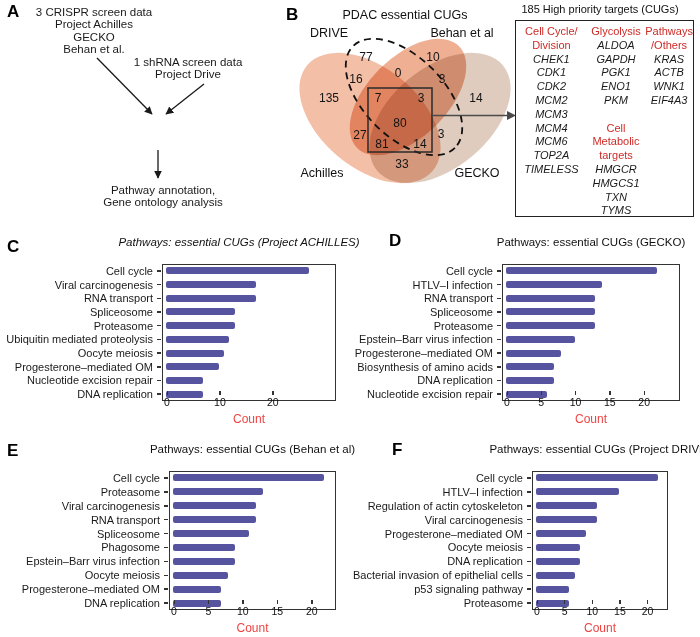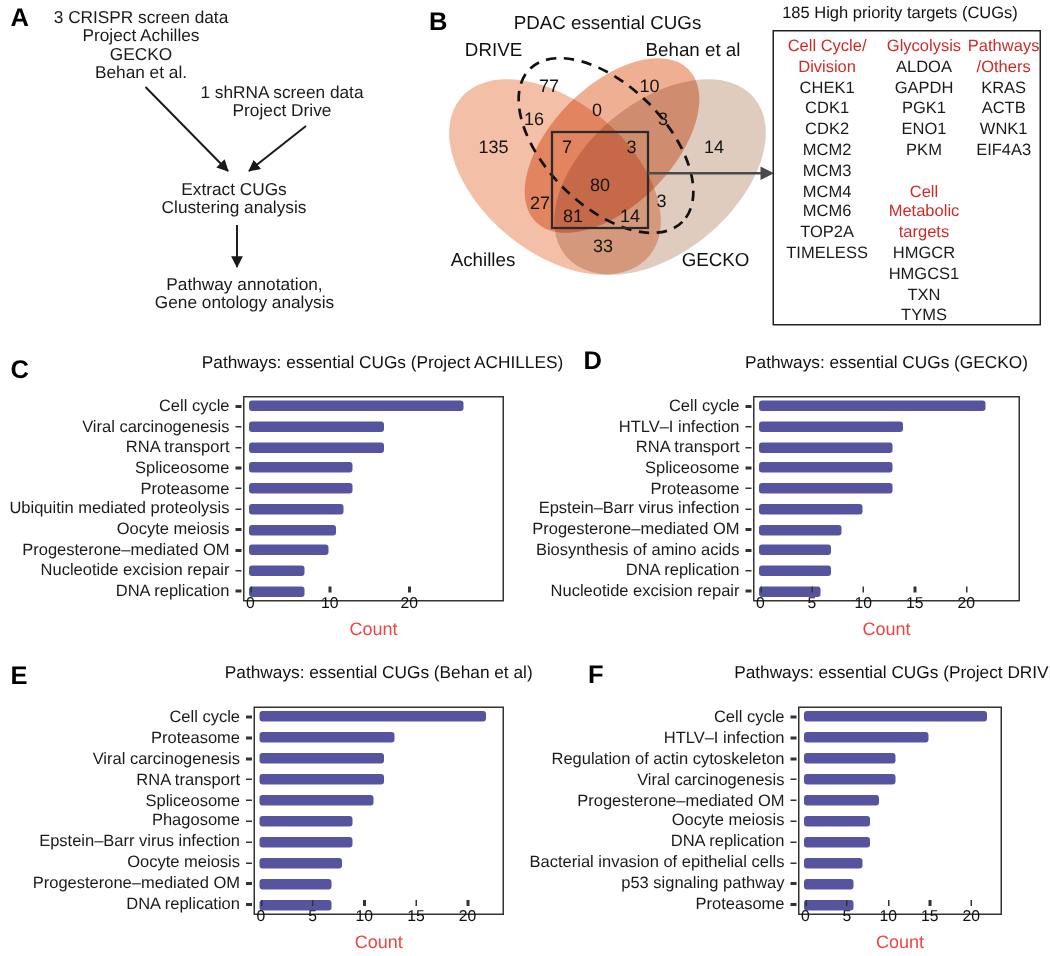--- a/index.html
+++ b/index.html
@@ -14,21 +14,21 @@
   .venn-ell{mix-blend-mode:multiply;fill-opacity:.92}
   .vtext{font-size:12.5px;fill:#111;text-anchor:middle}
   .vnum{font-size:12px;fill:#141414;text-anchor:middle}
   
   .targets-title{position:absolute;left:500px;top:3px;width:200px;text-align:center;font-size:11px;color:#111}
   .targets-box{position:absolute;left:515px;top:20px;width:179px;height:197px;border:1.5px solid #222;
                box-sizing:border-box;display:flex;padding-top:4px}
   .tcol{text-align:center;font-size:11px;line-height:13.8px}
   .tcol0{width:40%}.tcol1{width:33%}.tcol2{width:27%}
   .thead{color:var(--red,#CE2B27)}
-  .tgene{color:#1a1a1a}
+  .tgene{font-style:italic;color:#1a1a1a}
   .tblank{height:13.8px}
   
   .chart{position:absolute}
   .chart-title{position:absolute;top:0;transform:translateX(-50%);white-space:nowrap;font-size:11.5px;color:#111}
   .chart-body{position:absolute;left:0;top:28px}
   .rows{position:absolute;left:0;top:0;display:flex;flex-direction:column}
   .row{display:flex;align-items:center;flex:1}
   .cat{text-align:right;font-size:11px;color:#1a1a1a;white-space:nowrap;padding-right:4px;box-sizing:border-box;flex:none}
   .ytick{width:4px;height:1.5px;background:#333;flex:none}
   .track{flex:1;display:flex;align-items:center}
@@ -53,24 +53,20 @@
 
   <div class="ablock" style="left:14px;top:6px;width:160px">
     <div>3 CRISPR screen data</div>
     <div>Project Achilles</div>
     <div>GECKO</div>
     <div>Behan et al.</div>
   </div>
   <div class="ablock" style="left:108px;top:56px;width:160px">
     <div>1 shRNA screen data</div>
     <div>Project Drive</div>
-  </div>
-  <div class="ablock" style="left:76px;top:121px;width:160px">
-    <div>Extract CUGs</div>
-    <div>Clustering analysis</div>
   </div>
   <div class="ablock" style="left:78px;top:184px;width:170px">
     <div>Pathway annotation,</div>
     <div>Gene ontology analysis</div>
   </div>
   <svg class="a-arrows" width="240" height="210">
     <defs>
       <marker id="ah" markerWidth="8" markerHeight="8" refX="5.5" refY="3" orient="auto">
         <path d="M0,0 L6,3 L0,6 z" fill="#1a1a1a"></path>
       </marker>
@@ -147,21 +143,21 @@
         <div class="tline thead">Pathways</div>
         <div class="tline thead">/Others</div>
         <div class="tline tgene">KRAS</div>
         <div class="tline tgene">ACTB</div>
         <div class="tline tgene">WNK1</div>
         <div class="tline tgene">EIF4A3</div>
       </div>
     </div>
 
   <div class="chart" style="left: 0px; top: 236px; width: 366px; height: 202px;">
-    <div class="chart-title" style="left: 255px;">Pathways: essential CUGs (Project ACHILLES)</div>
+    <div class="chart-title" style="left: 239px; font-style: italic;">Pathways: essential CUGs (Project ACHILLES)</div>
     <div class="chart-body" style="height: 137px; width: 336px;">
         <div class="rows" style="width: 336px; height: 137px;">
           <div class="row">
             <span class="cat" style="width: 157px;">Cell cycle</span>
             <span class="ytick"></span>
             <span class="track" style="padding-left: 5px;">
               <span class="bar" style="width: 142.839px;"></span>
             </span>
           </div>
           <div class="row">

